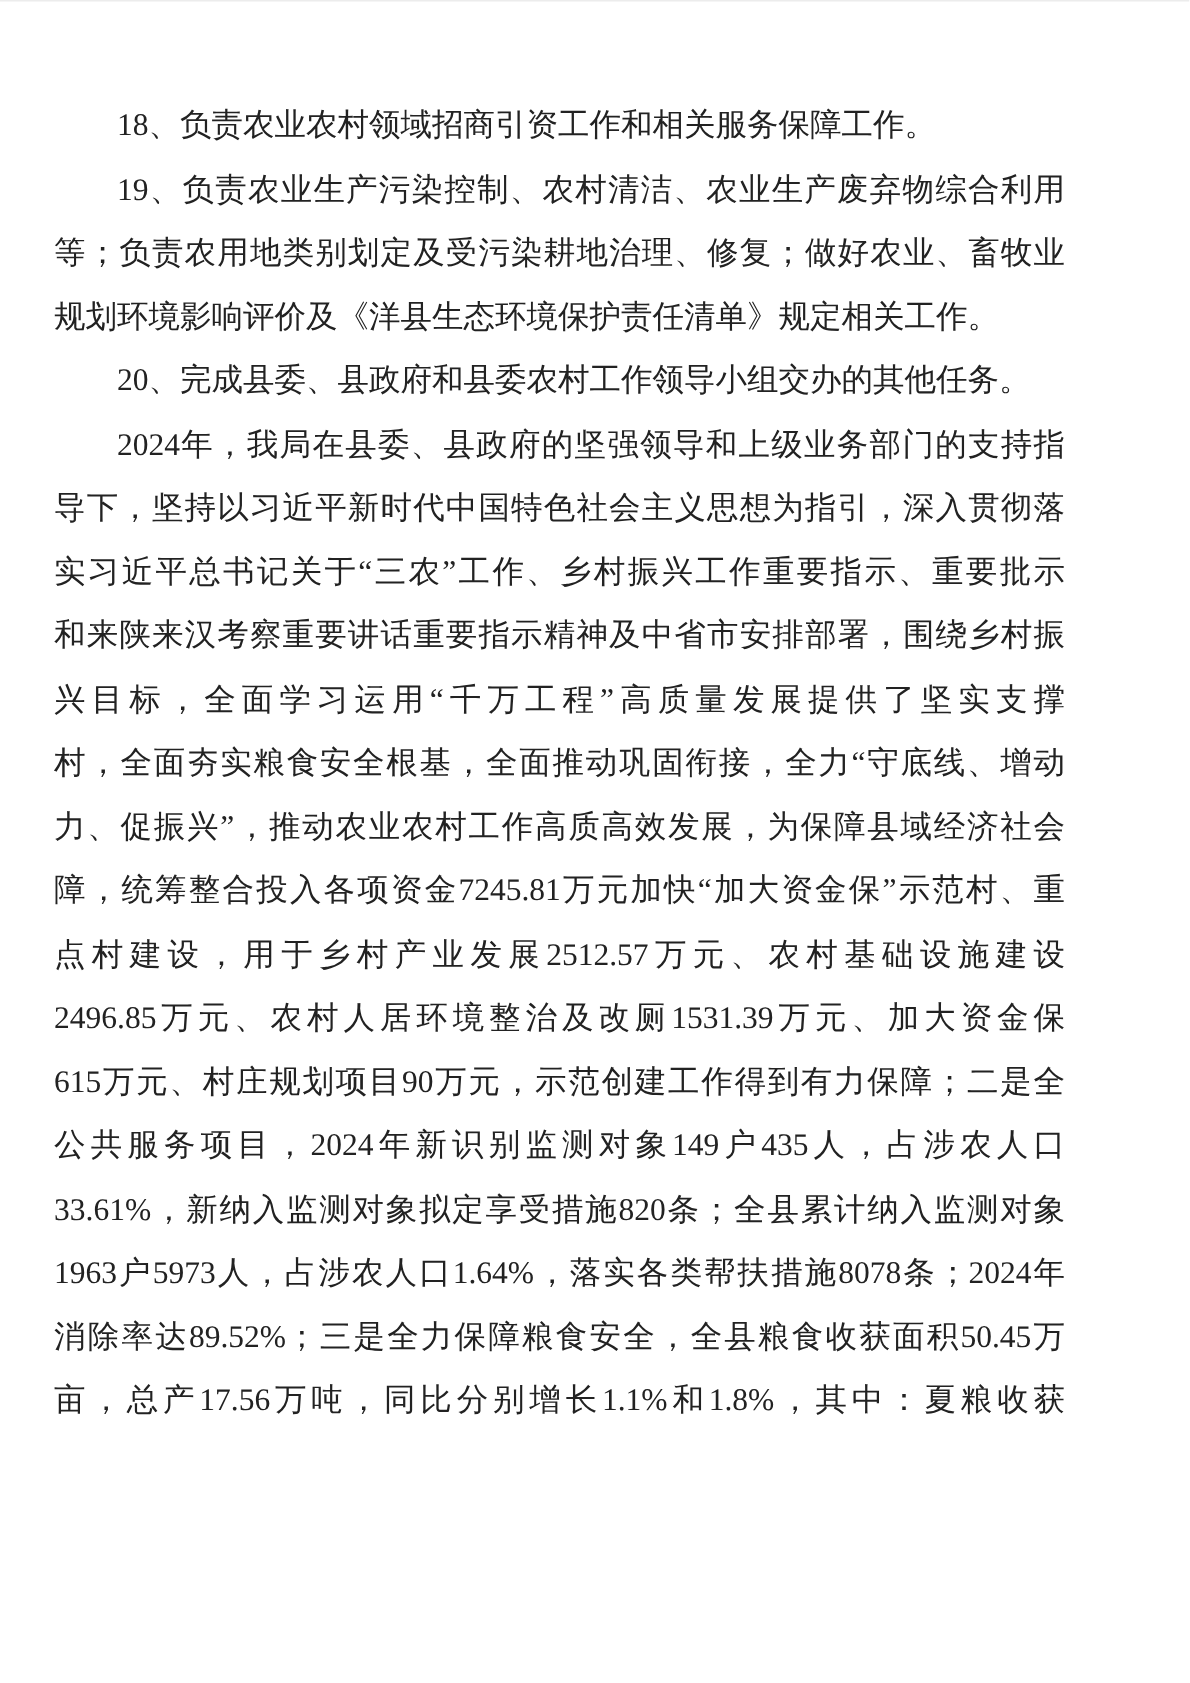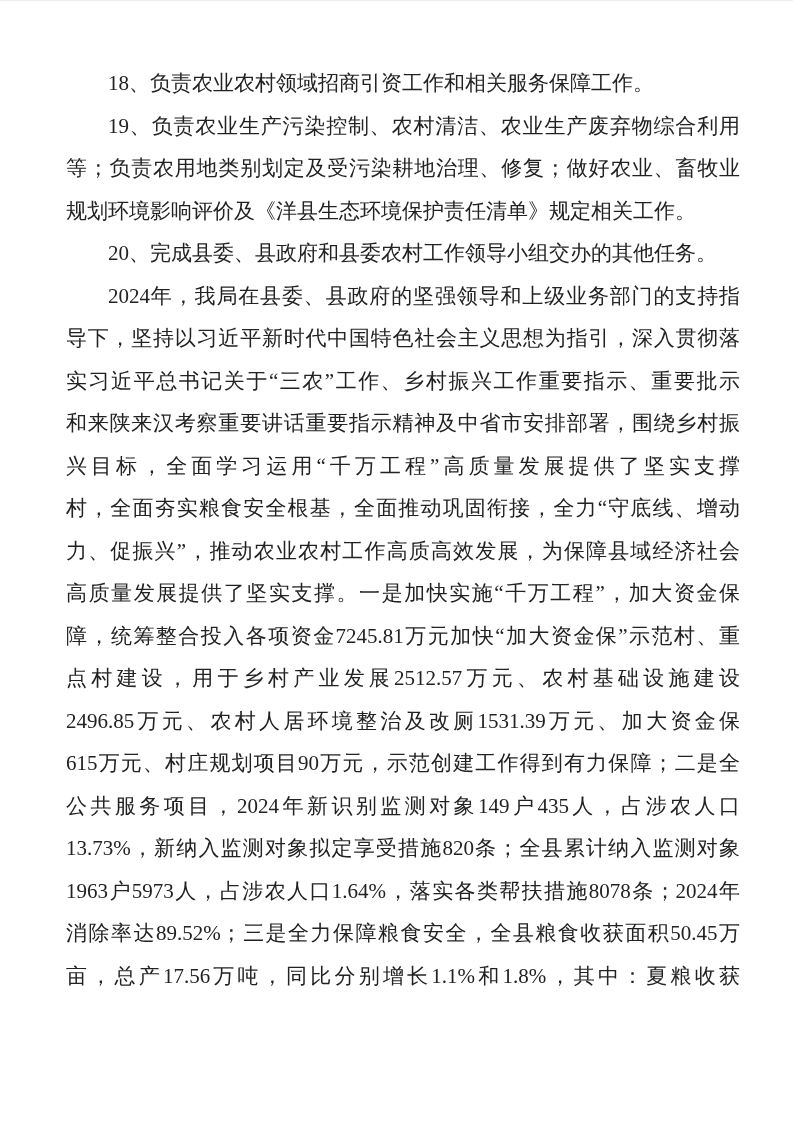--- a/index.html
+++ b/index.html
@@ -7,21 +7,21 @@
     padding: 0;
     background: #ffffff;
   }
   .page {
     position: relative;
     width: 793px;
     height: 1122px;
     box-sizing: border-box;
     background: #ffffff;
     border-top: 1px solid #ececec;
-    padding: 61px 53px 0 66px;
+    padding: 61px 53px 0 36px;
     overflow: hidden;
   }
   .textblock {
     width: 674px;
   }
   .line {
     font-family: "Liberation Serif", "DejaVu Serif", serif;
     font-size: 21px;
     line-height: 42.5px;
     height: 42.5px;
@@ -53,24 +53,23 @@
     <div class="line j">等；负责农用地类别划定及受污染耕地治理、修复；做好农业、畜牧业</div>
     <div class="line pend">规划环境影响评价及《洋县生态环境保护责任清单》规定相关工作。</div>
     <div class="line ind pend">20、完成县委、县政府和县委农村工作领导小组交办的其他任务。</div>
     <div class="line ind j">2024年，我局在县委、县政府的坚强领导和上级业务部门的支持指</div>
     <div class="line j">导下，坚持以习近平新时代中国特色社会主义思想为指引，深入贯彻落</div>
     <div class="line j">实习近平总书记关于“三农”工作、乡村振兴工作重要指示、重要批示</div>
     <div class="line j">和来陕来汉考察重要讲话重要指示精神及中省市安排部署，围绕乡村振</div>
     <div class="line j">兴目标，全面学习运用“千万工程”高质量发展提供了坚实支撑</div>
     <div class="line j">村，全面夯实粮食安全根基，全面推动巩固衔接，全力“守底线、增动</div>
     <div class="line j">力、促振兴”，推动农业农村工作高质高效发展，为保障县域经济社会</div>
-    <div class="line j">高质量发展提供了坚实支撑。一是加快实施“千万工程”，加大资金保</div>
     <div class="line j">障，统筹整合投入各项资金7245.81万元加快“加大资金保”示范村、重</div>
     <div class="line j">点村建设，用于乡村产业发展2512.57万元、农村基础设施建设</div>
     <div class="line j">2496.85万元、农村人居环境整治及改厕1531.39万元、加大资金保</div>
     <div class="line j">615万元、村庄规划项目90万元，示范创建工作得到有力保障；二是全</div>
     <div class="line j">公共服务项目，2024年新识别监测对象149户435人，占涉农人口</div>
-    <div class="line j">13.73%，新纳入监测对象拟定享受措施820条；全县累计纳入监测对象</div>
+    <div class="line j">33.61%，新纳入监测对象拟定享受措施820条；全县累计纳入监测对象</div>
     <div class="line j">1963户5973人，占涉农人口1.64%，落实各类帮扶措施8078条；2024年</div>
     <div class="line j">消除率达89.52%；三是全力保障粮食安全，全县粮食收获面积50.45万</div>
     <div class="line j">亩，总产17.56万吨，同比分别增长1.1%和1.8%，其中：夏粮收获</div>
   </div>
 </div>
 
 </body></html>

